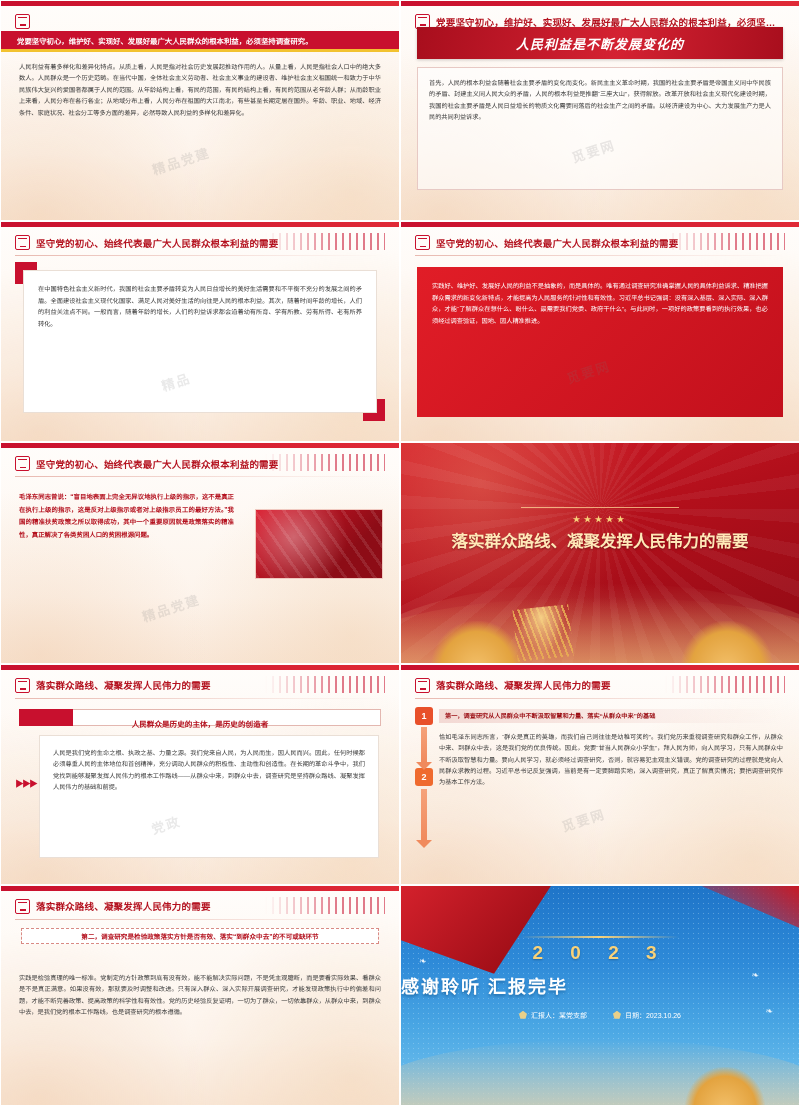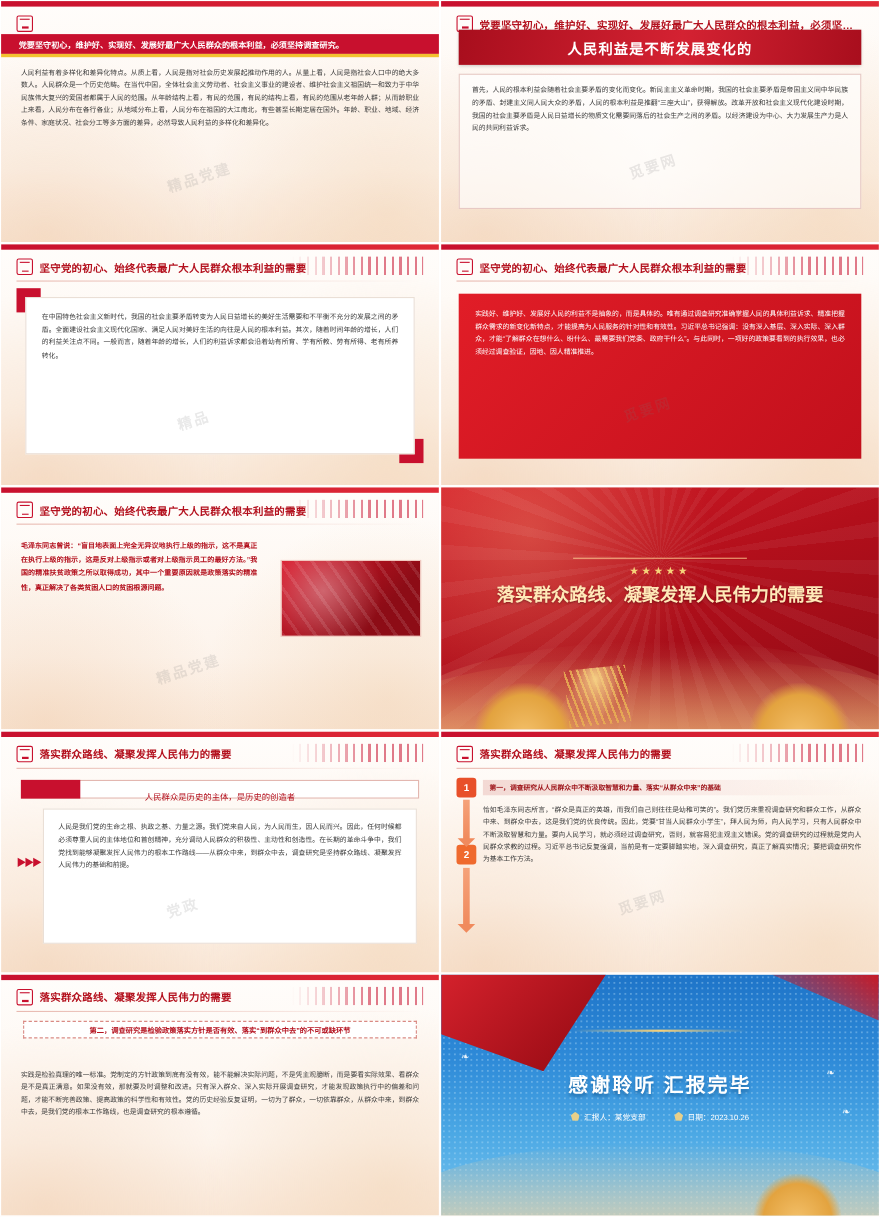--- a/index.html
+++ b/index.html
@@ -80,21 +80,21 @@
   }
   .s1-band span{ color:#fff; font-size:7.4px; font-weight:bold; padding-left:16px;}
   .s1-band2{position:absolute;top:48px;left:0;right:0;height:3px;background:#f2c230;}
   
   .s2-title {
     position:absolute; top:26px; left:16px; right:16px; height:32px;
     background:linear-gradient(100deg,#a80e1d 0%, #d42232 55%, #a80e1d 100%);
     display:flex;align-items:center;justify-content:center;
     box-shadow:0 1px 3px rgba(0,0,0,.2);
   }
-  .s2-title span{color:#fff;font-size:13px;font-weight:bold;letter-spacing:1px;}
+  .s2-title span{color:#fff;font-size:13px;font-weight:bold;letter-spacing:1px;font-style:italic;}
   .s2-box{
     position:absolute; top:66px; left:16px; right:16px; bottom:30px;
     border:1px solid #e7c9c4; background:rgba(255,255,255,.65);
     padding:9px 11px;
   }
   
   .box-plain{
     position:absolute; top:48px; left:22px; right:22px; bottom:28px;
     background:#fff; border:1px solid #eadfd6;
     padding:12px 14px;
@@ -173,21 +173,21 @@
       radial-gradient(ellipse at 50% 20%, #f5cf84 0%, rgba(245,207,132,0) 60%),
       repeating-linear-gradient(75deg, rgba(233,175,84,.85) 0 2px, rgba(233,175,84,0) 2px 6px);
     transform:rotate(-6deg);
   }
   
   .s7-title{
     position:absolute;top:44px;left:18px;right:18px;height:17px;
     border:1px solid #e3b7b0;display:flex;align-items:center;justify-content:center;
     background:#fff;
   }
-  .s7-title span{font-size:7.6px;font-weight:normal;color:#b4121f;margin-top:12px;}
+  .s7-title span{font-size:7.6px;font-weight:bold;color:#b4121f;margin-top:12px;}
   .s7-sq{position:absolute;top:44px;left:18px;width:54px;height:17px;background:#c8102e;}
   .s7-box{
     position:absolute;top:70px;left:38px;right:20px;bottom:26px;
     background:#fff;border:1px solid #eadfd6;padding:11px 13px;
   }
   .s7-arrows{
     position:absolute;left:14px;top:112px;color:#c8102e;font-size:9px;letter-spacing:-2px;
   }
   
   .s8-hl{
@@ -248,21 +248,21 @@
   .thx-year{
     position:absolute;top:56px;left:0;right:0;text-align:center;
     color:#f8d27a;font-size:19px;font-weight:bold;letter-spacing:11px;
     text-shadow:0 1px 2px rgba(0,0,0,.25);
   }
   .thx-year-line{
     position:absolute;top:50px;left:120px;right:120px;height:2px;
     background:linear-gradient(90deg,rgba(248,210,122,0),#f8d27a,rgba(248,210,122,0));
   }
   .thx-main{
-    position:absolute;top:86px;left:0;right:0;text-align:center;
+    position:absolute;top:86px;left:0;right:0;
     color:#ffffff;font-size:18px;font-weight:bold;letter-spacing:2px;
     text-shadow:0 2px 3px rgba(0,60,110,.45);
   }
   .thx-meta{
     position:absolute;top:124px;left:0;right:0;
     display:flex;justify-content:center;gap:26px;
     color:#fff;font-size:7px;
   }
   .thx-meta i{
     display:inline-block;width:8px;height:8px;background:#e8d08a;margin-right:4px;
@@ -436,20 +436,21 @@
 
   <div class="slide">
     <div class="thx"></div>
     <div class="thx-dots"></div>
     <div class="thx-ribbon"></div>
     <div class="thx-ribbon2"></div>
     <div class="dove" style="right:40px;top:84px;">❧</div>
     <div class="dove" style="right:26px;top:120px;">❧</div>
     <div class="dove" style="left:18px;top:70px;">❧</div>
     <div class="thx-year-line"></div>
+    <div class="thx-year">2 0 2 3</div>
     <div class="thx-main">感谢聆听  汇报完毕</div>
     <div class="thx-meta">
       <div>
         <i></i><span>汇报人：</span><span>某党支部</span>
       </div>
       <div>
         <i></i><span>日期：</span><span>2023.10.26</span>
       </div>
     </div>
     <div class="thx-wave"></div>

